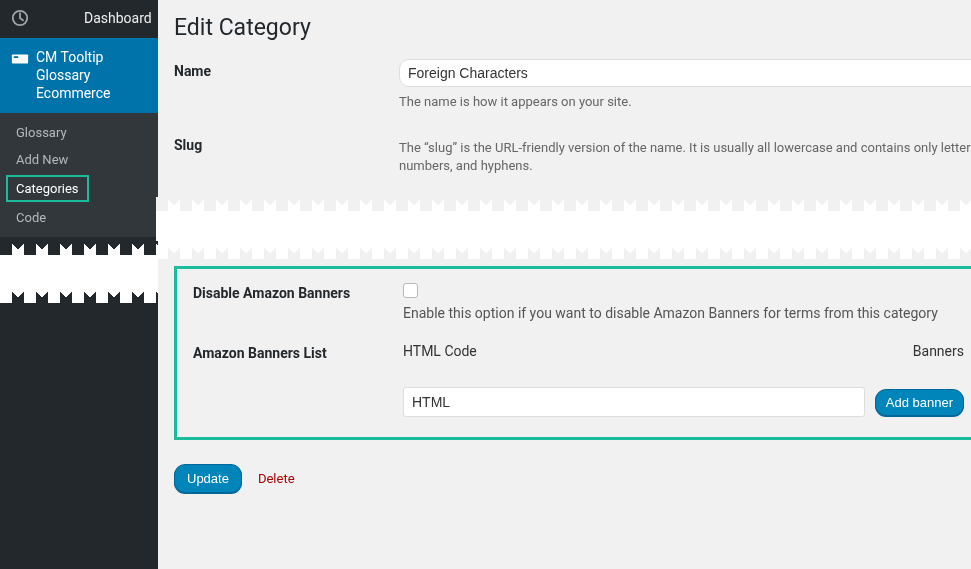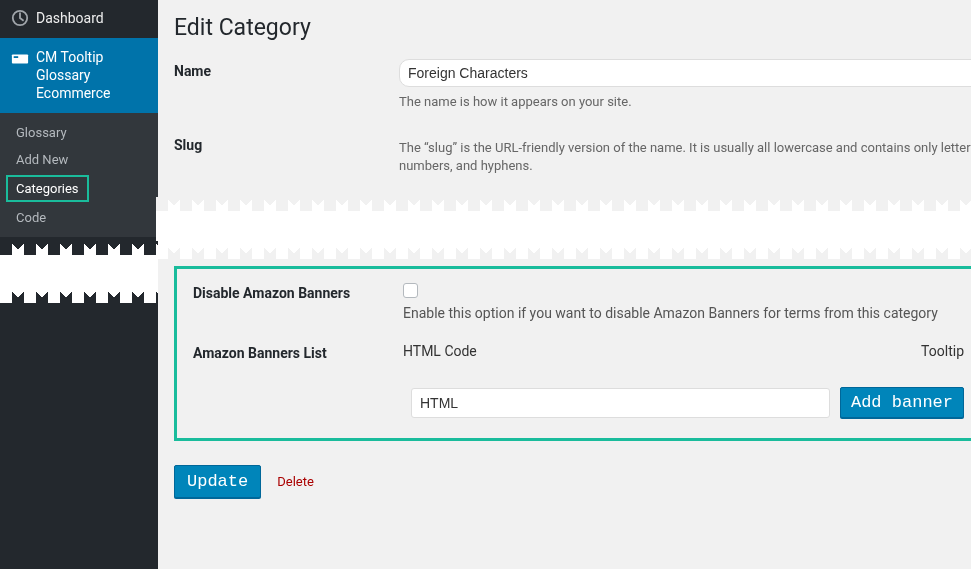--- a/index.html
+++ b/index.html
@@ -31,21 +31,21 @@
 }
 .sidebar-item .icon {
   width: 20px; height: 20px;
   margin-right: 6px;
   display: inline-flex;
   align-items: center;
   justify-content: center;
   color: #a0a5aa;
   flex-shrink: 0;
 }
-.sidebar-item.dashboard-item { padding-bottom: 10px; }
+.sidebar-item.dashboard-item { padding-bottom: 10px; gap: 48px; }
 .sidebar-item.active {
   background: #0073aa;
   color: #fff;
   position: relative;
   align-items: flex-start;
   padding: 10px 10px;
 }
 .sidebar-item.active .icon { color: #fff; }
 .sidebar-item.active::after {
   content: "";
@@ -208,39 +208,37 @@
   display: flex;
   justify-content: space-between;
   font-size: 14px;
   color: #333;
   margin-bottom: 28px;
 }
 .banner-input-row {
   display: flex;
   gap: 10px;
   align-items: center;
-  margin-left: 8px;
 }
 .banner-input-row input {
   flex: 1;
   padding: 6px 8px;
   border: 1px solid #ddd;
   border-radius: 3px;
   font-size: 14px;
   background: #fff;
   color: #333;
 }
 .btn {
   border: 1px solid transparent;
-  border-radius: 2px;
+  border-radius: 11px;
   padding: 6px 12px;
-  font-size: 17px;
+  font-size: 13px;
   cursor: pointer;
   display: inline-block;
-  font-family: Liberation Mono, monospace;
 }
 .btn-primary {
   background: #0085ba;
   border-color: #006799;
   color: #fff;
   box-shadow: 0 1px 0 #006799;
 }
 .btn-primary.small { padding: 5px 10px; }
 .actions-row {
   margin-top: 24px;
@@ -313,21 +311,21 @@
       <div class="hb-field">
         <span class="checkbox"></span>
         <div class="hb-desc">Enable this option if you want to disable Amazon Banners for terms from this category</div>
       </div>
     </div>
     <div class="hb-row" style="margin-bottom:0">
       <div class="hb-label">Amazon Banners List</div>
       <div class="hb-field">
         <div class="banner-header">
           <span>HTML Code</span>
-          <span>Tooltip</span>
+          <span>Banners</span>
         </div>
         <div class="banner-input-row">
           <input type="text" value="HTML" style="">
           <button class="btn btn-primary small">Add banner</button>
         </div>
       </div>
     </div>
   </div>
 
   <div class="actions-row">

